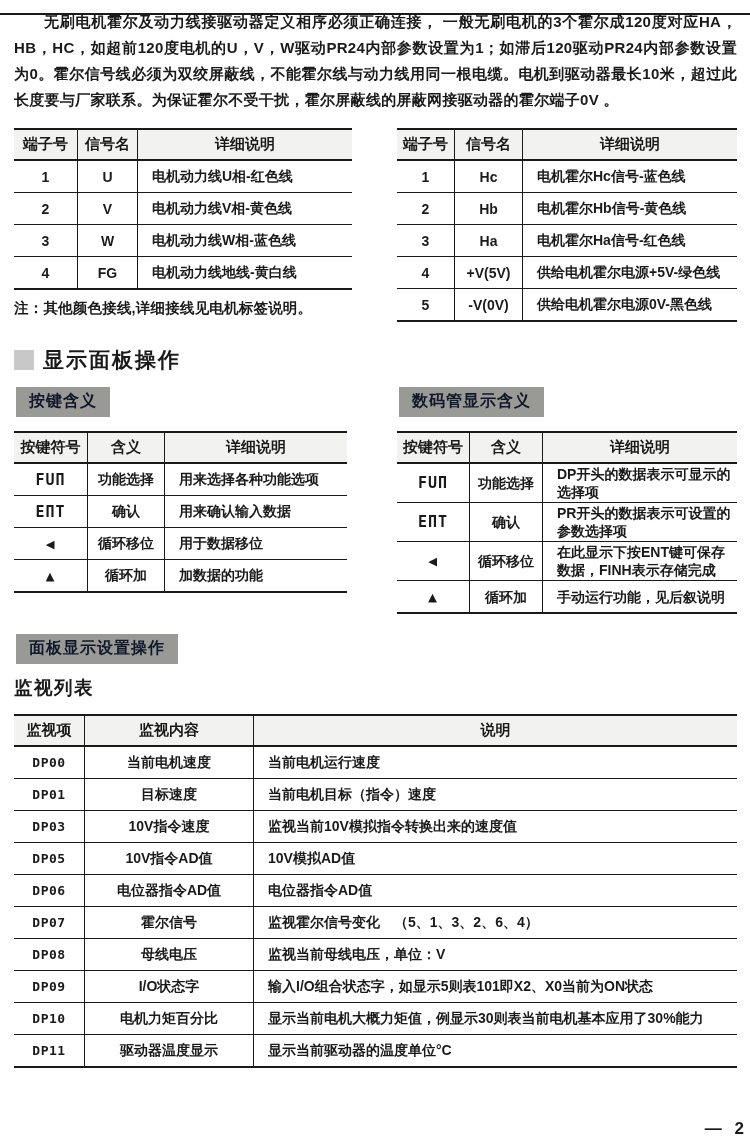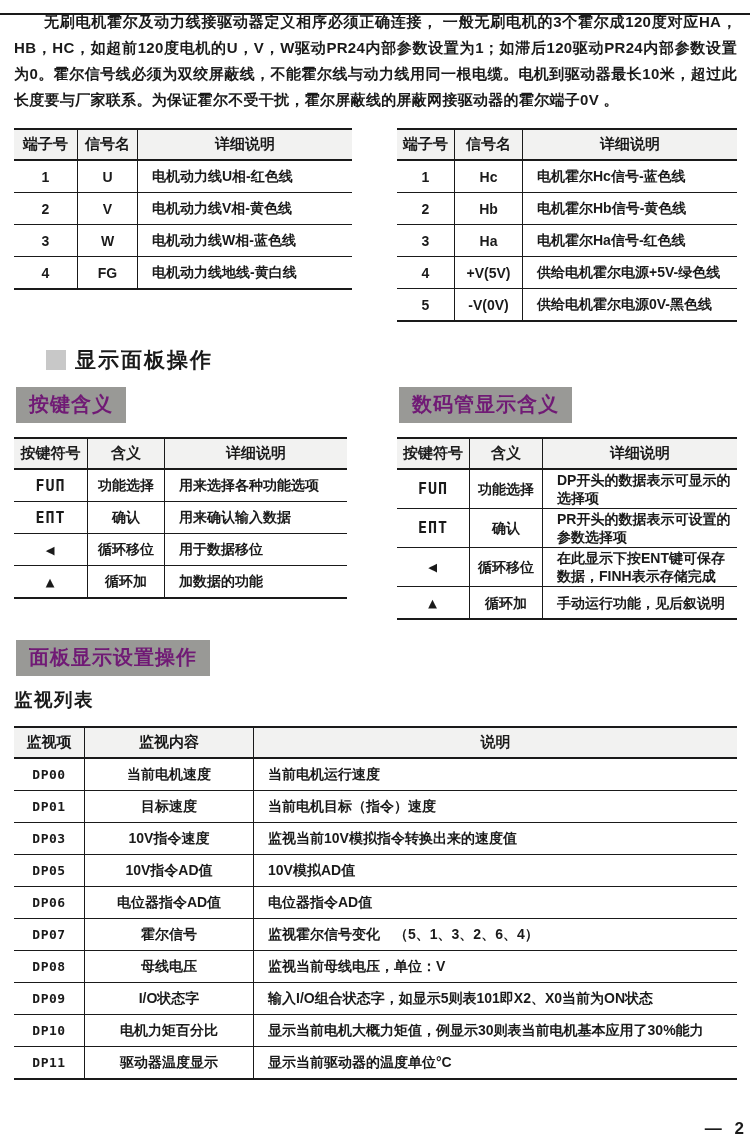--- a/index.html
+++ b/index.html
@@ -5,21 +5,21 @@
   html,body{margin:0;padding:0;background:#fff;}
   body{font-family:"Liberation Sans","DejaVu Sans",sans-serif;color:#1a1a1a;}
   .page{position:relative;width:750px;height:1145px;background:#ffffff;overflow:hidden;}
   .top-rule{position:absolute;top:13px;left:0;width:750px;border-top:2px solid #1a1a1a;}
   .content{position:absolute;top:0;left:14px;width:723px;}
 
   
   .sec-title{display:flex;align-items:center;gap:9px;font-size:21px;font-weight:bold;letter-spacing:2px;}
   .sec-title .bullet{width:20px;height:20px;background:#c8c8c8;flex:0 0 auto;}
   .t1{margin-top:33px;}
-  .t2{margin-top:24px;margin-left:32px;}
+  .t2{margin-top:24px;}
 
   .para{margin:9px 0 0 0;font-size:15px;font-weight:bold;line-height:26px;text-align:justify;text-indent:2em;letter-spacing:0.3px;}
 
   
   table.tbl{border-collapse:collapse;table-layout:fixed;width:100%;
     border-top:2.5px solid #1a1a1a;border-bottom:2.5px solid #1a1a1a;}
   table.tbl th{background:#f2f2f1;border-bottom:2px solid #1a1a1a;font-size:15px;font-weight:bold;
     height:29px;padding:0 2px;text-align:center;}
   table.tbl td{border-bottom:1.5px solid #1a1a1a;font-size:14px;font-weight:bold;height:29px;
     padding:1px 4px;text-align:center;}
@@ -39,21 +39,21 @@
 
   .twocol{display:flex;align-items:flex-start;}
   .twocol .colL{width:338px;flex:0 0 auto;}
   .twocol .colR{width:340px;flex:0 0 auto;margin-left:45px;}
   .row1{margin-top:15px;}
   .colL2{width:333px;flex:0 0 auto;}
   .colR2{width:340px;flex:0 0 auto;margin-left:50px;}
 
   .small-note{margin:9px 0 0 0;font-size:14.5px;font-weight:bold;letter-spacing:0.2px;}
 
-  .badge{display:inline-block;background:#999996;color:#701a75;font-size:20px;font-weight:bold;
+  .badge{display:inline-block;background:#999996;color:#0f172a;font-size:16px;font-weight:bold;
     letter-spacing:1px;padding:4px 13px 5px 13px;margin:13px 0 14px 2px;}
   .badge3{margin:20px 0 0 2px;}
 
   .list-title{margin:11px 0 0 0;font-size:18.5px;font-weight:bold;letter-spacing:1.5px;}
 
   
   table.tbl-mon{margin-top:14px;}
   .tbl-mon th{height:31px;font-size:15px;}
   .tbl-mon th:nth-child(1){width:66px}.tbl-mon th:nth-child(2){width:164px}
   .tbl-mon td{height:22px;font-size:13.5px;border-bottom:1.5px solid #1a1a1a;}
@@ -99,20 +99,21 @@
                 <td>W</td>
                 <td>电机动力线W相-蓝色线</td>
               </tr>
               <tr>
                 <td>4</td>
                 <td>FG</td>
                 <td>电机动力线地线-黄白线</td>
               </tr>
             </tbody>
         </table>
+        <p class="small-note">注：其他颜色接线,详细接线见电机标签说明。</p>
       </div>
       <div class="colR">
         <table class="tbl tbl-hall">
           <thead>
             <tr>
                 <th>端子号</th>
                 <th>信号名</th>
                 <th>详细说明</th>
               </tr>
           </thead>

